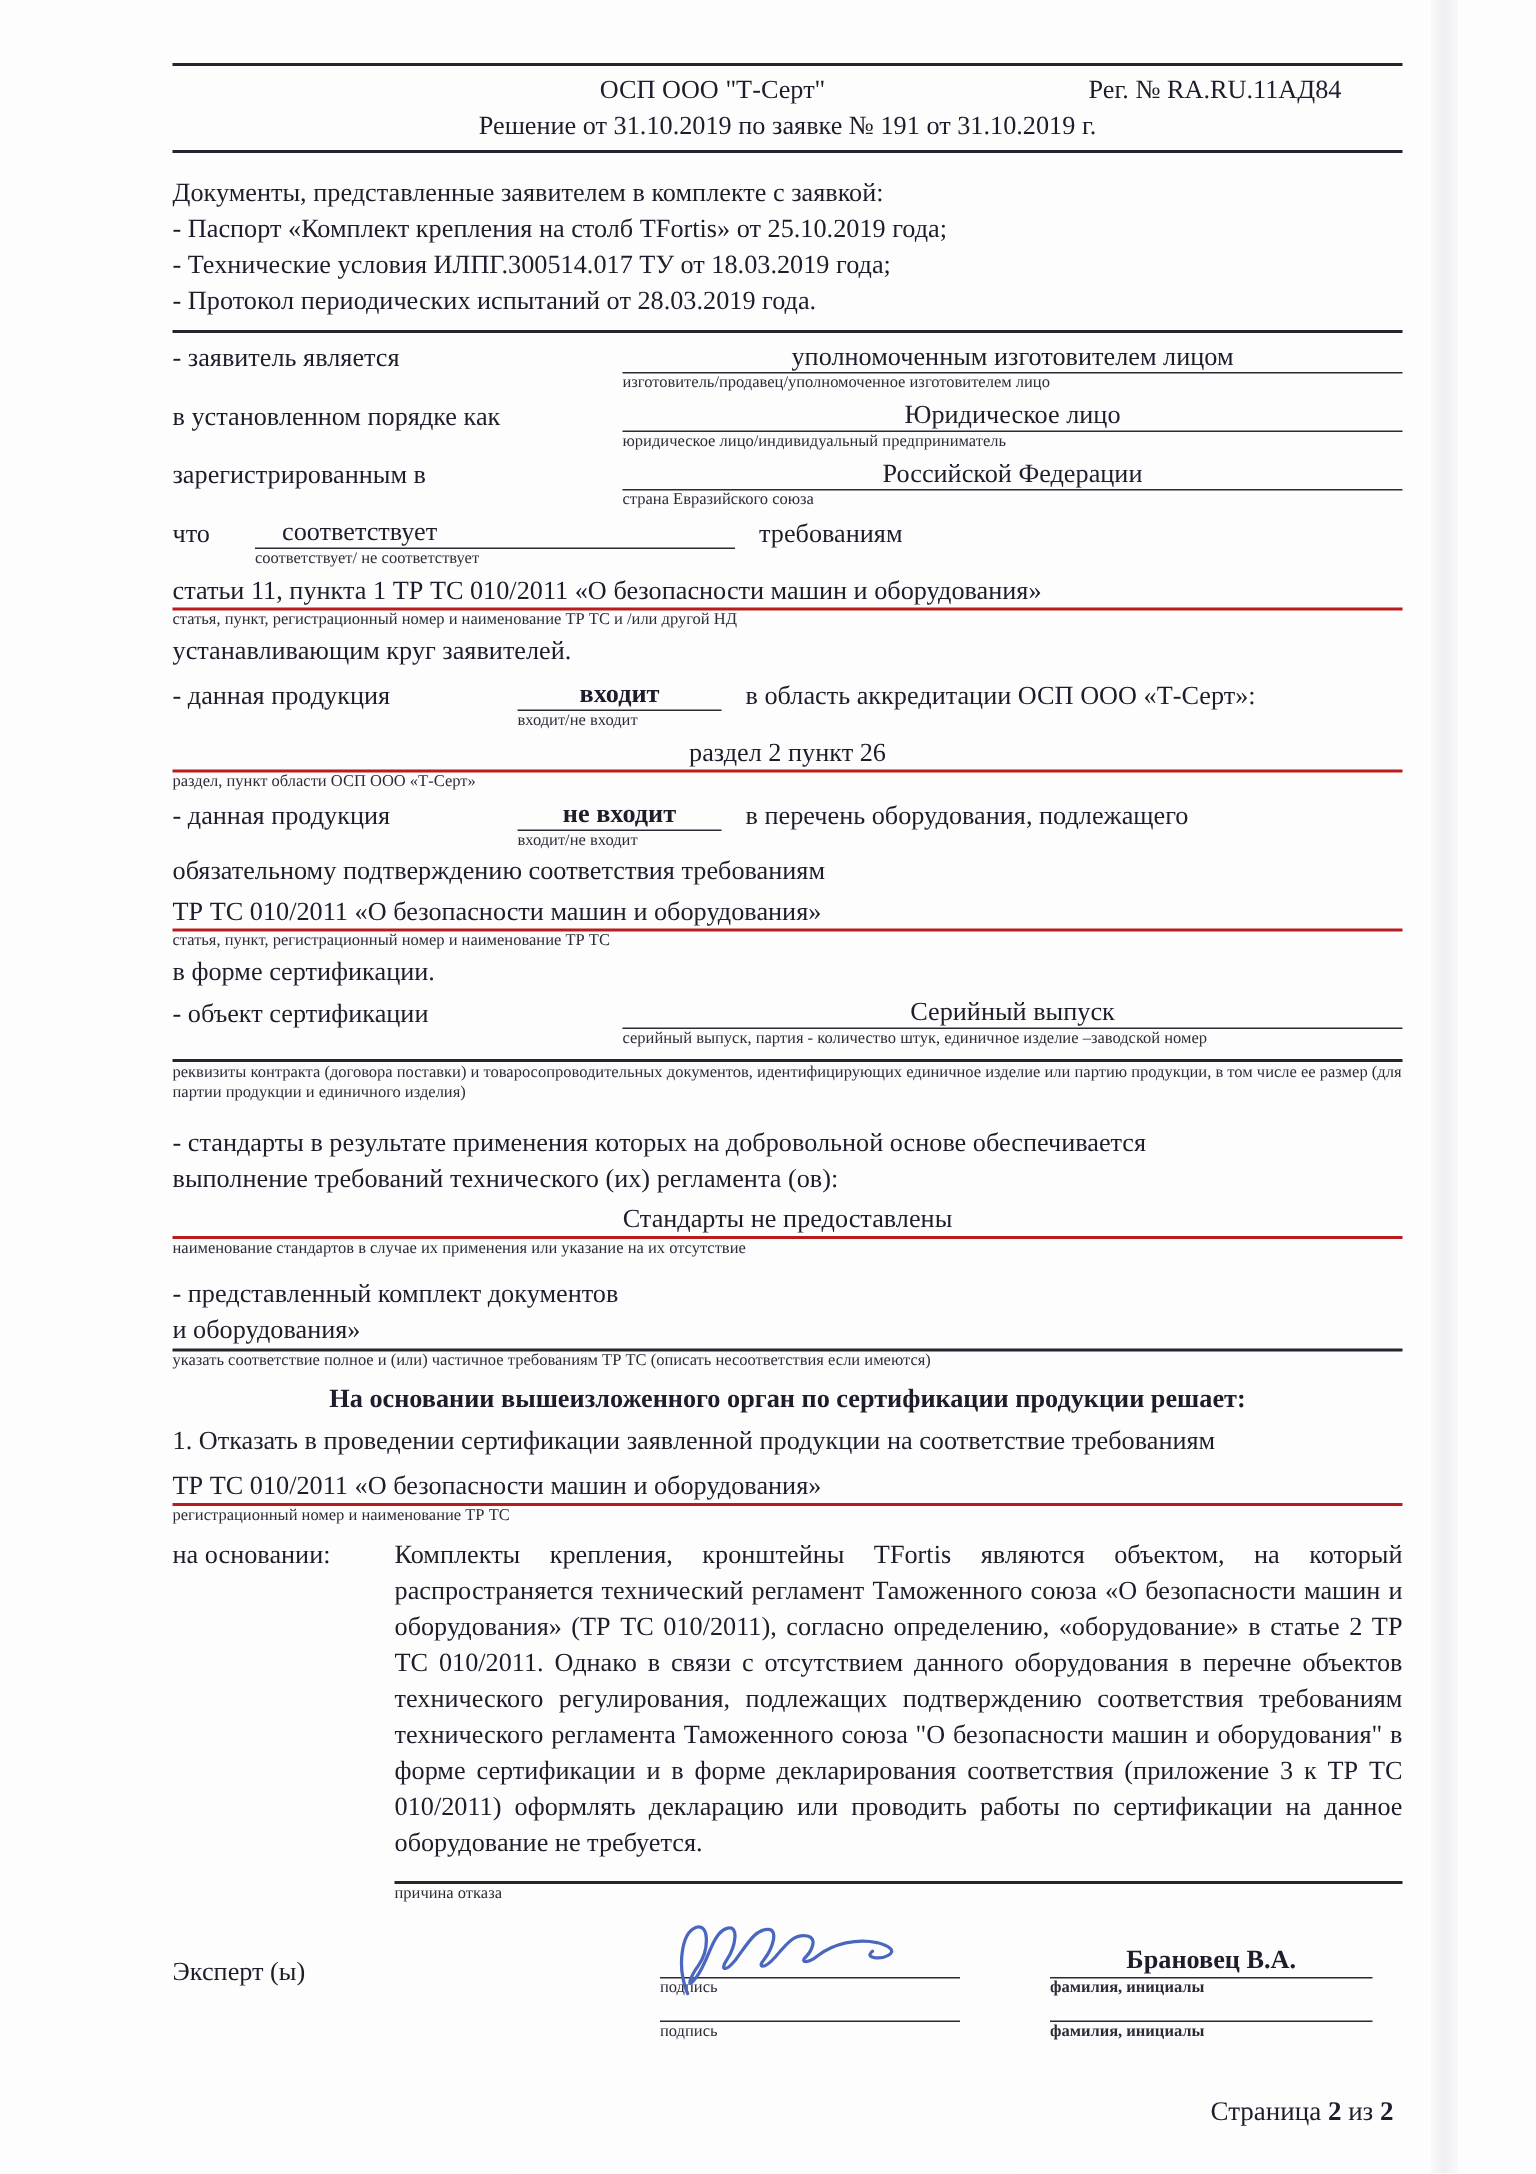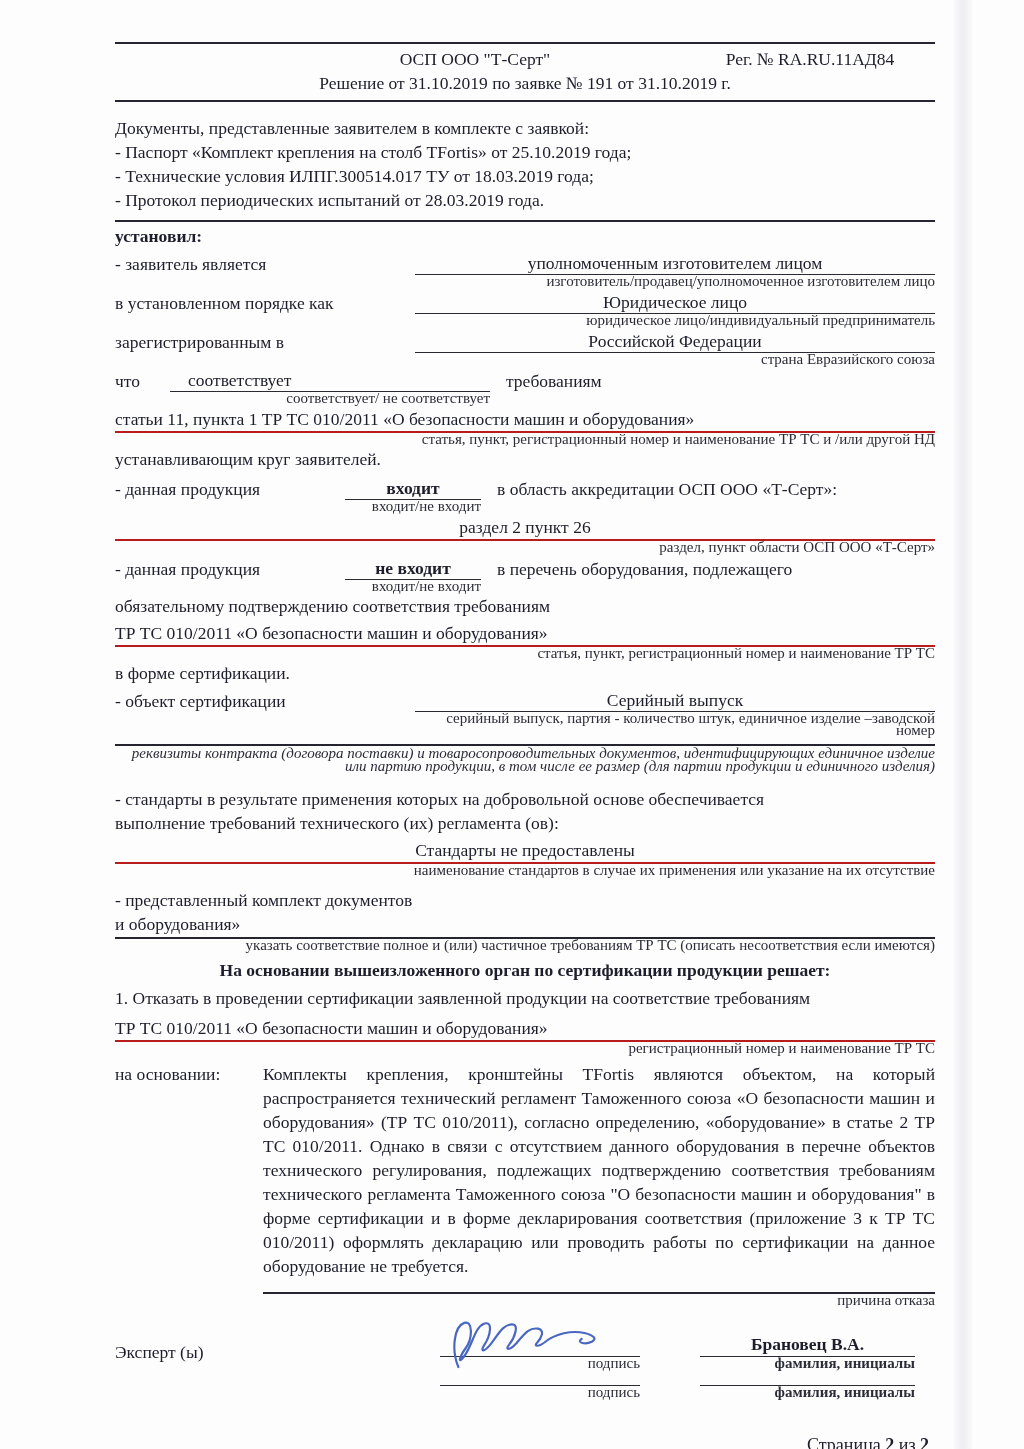--- a/index.html
+++ b/index.html
@@ -33,34 +33,34 @@
   .lbl { flex:none; line-height:22px; padding-top:1px; }
   .w300 { width:300px; }
   .w230 { width:230px; }
   .w55  { width:55px; }
   .grow { flex:1; }
   .w150 { width:136px; }
   .w320 { width:320px; }
   .vwrap { }
   .fval { border-bottom:1.5px solid #2a2a35; text-align:center; line-height:22px; padding:0 4px; }
   .fval.ta-left { text-align:left; padding-left:18px; }
-  .fcap { font-size:15px; line-height:12px; text-align:right; color:#2c2c38; }
+  .fcap { font-size:11px; line-height:12px; text-align:left; color:#2c2c38; }
   .bold { font-weight:bold; }
   .suffix { margin-left:16px; line-height:22px; padding-top:1px; }
 
   
   .fullrow { margin-top:4px; }
   .fullrow .fval2 { border-bottom:2px solid #b91c1c; line-height:23px; }
   .ta-center { text-align:center; }
   .mt6 { margin-top:6px; }
   .plain { margin-top:2px; line-height:24px; }
 
   
   .contract { margin-top:8px; border-top:2px solid #25252f; padding-top:1px; }
-  .contract .fcap { line-height:13px;font-style:italic; }
+  .contract .fcap { line-height:13px; }
 
   .standards { margin-top:14px; line-height:24px; }
 
   .docset { margin-top:12px; }
   .docset-lines { border-bottom:2px solid #25252f; line-height:24px; padding-bottom:1px; }
 
   .dec-head { margin-top:6px; text-align:center; font-weight:bold; line-height:26px; }
   .dec-item { margin-top:2px; line-height:26px; }
 
   
@@ -101,21 +101,20 @@
       <div class="hdr-row2">Решение от 31.10.2019 по заявке № 191 от 31.10.2019 г.</div>
     </div>
 
     <div class="docs">
       <div>Документы, представленные заявителем в комплекте с заявкой:</div>
       <div>- Паспорт «Комплект крепления на столб TFortis» от 25.10.2019 года;</div>
       <div>- Технические условия ИЛПГ.300514.017 ТУ от 18.03.2019 года;</div>
       <div>- Протокол периодических испытаний от 28.03.2019 года.</div>
     </div>
 
-    <div class="h-bold">установил:</div>
 
     <div class="frow">
       <div class="lbl w300">- заявитель является</div>
       <div class="vwrap grow">
         <div class="fval">уполномоченным изготовителем лицом</div>
         <div class="fcap">изготовитель/продавец/уполномоченное изготовителем лицо</div>
       </div>
     </div>
 
     <div class="frow">

